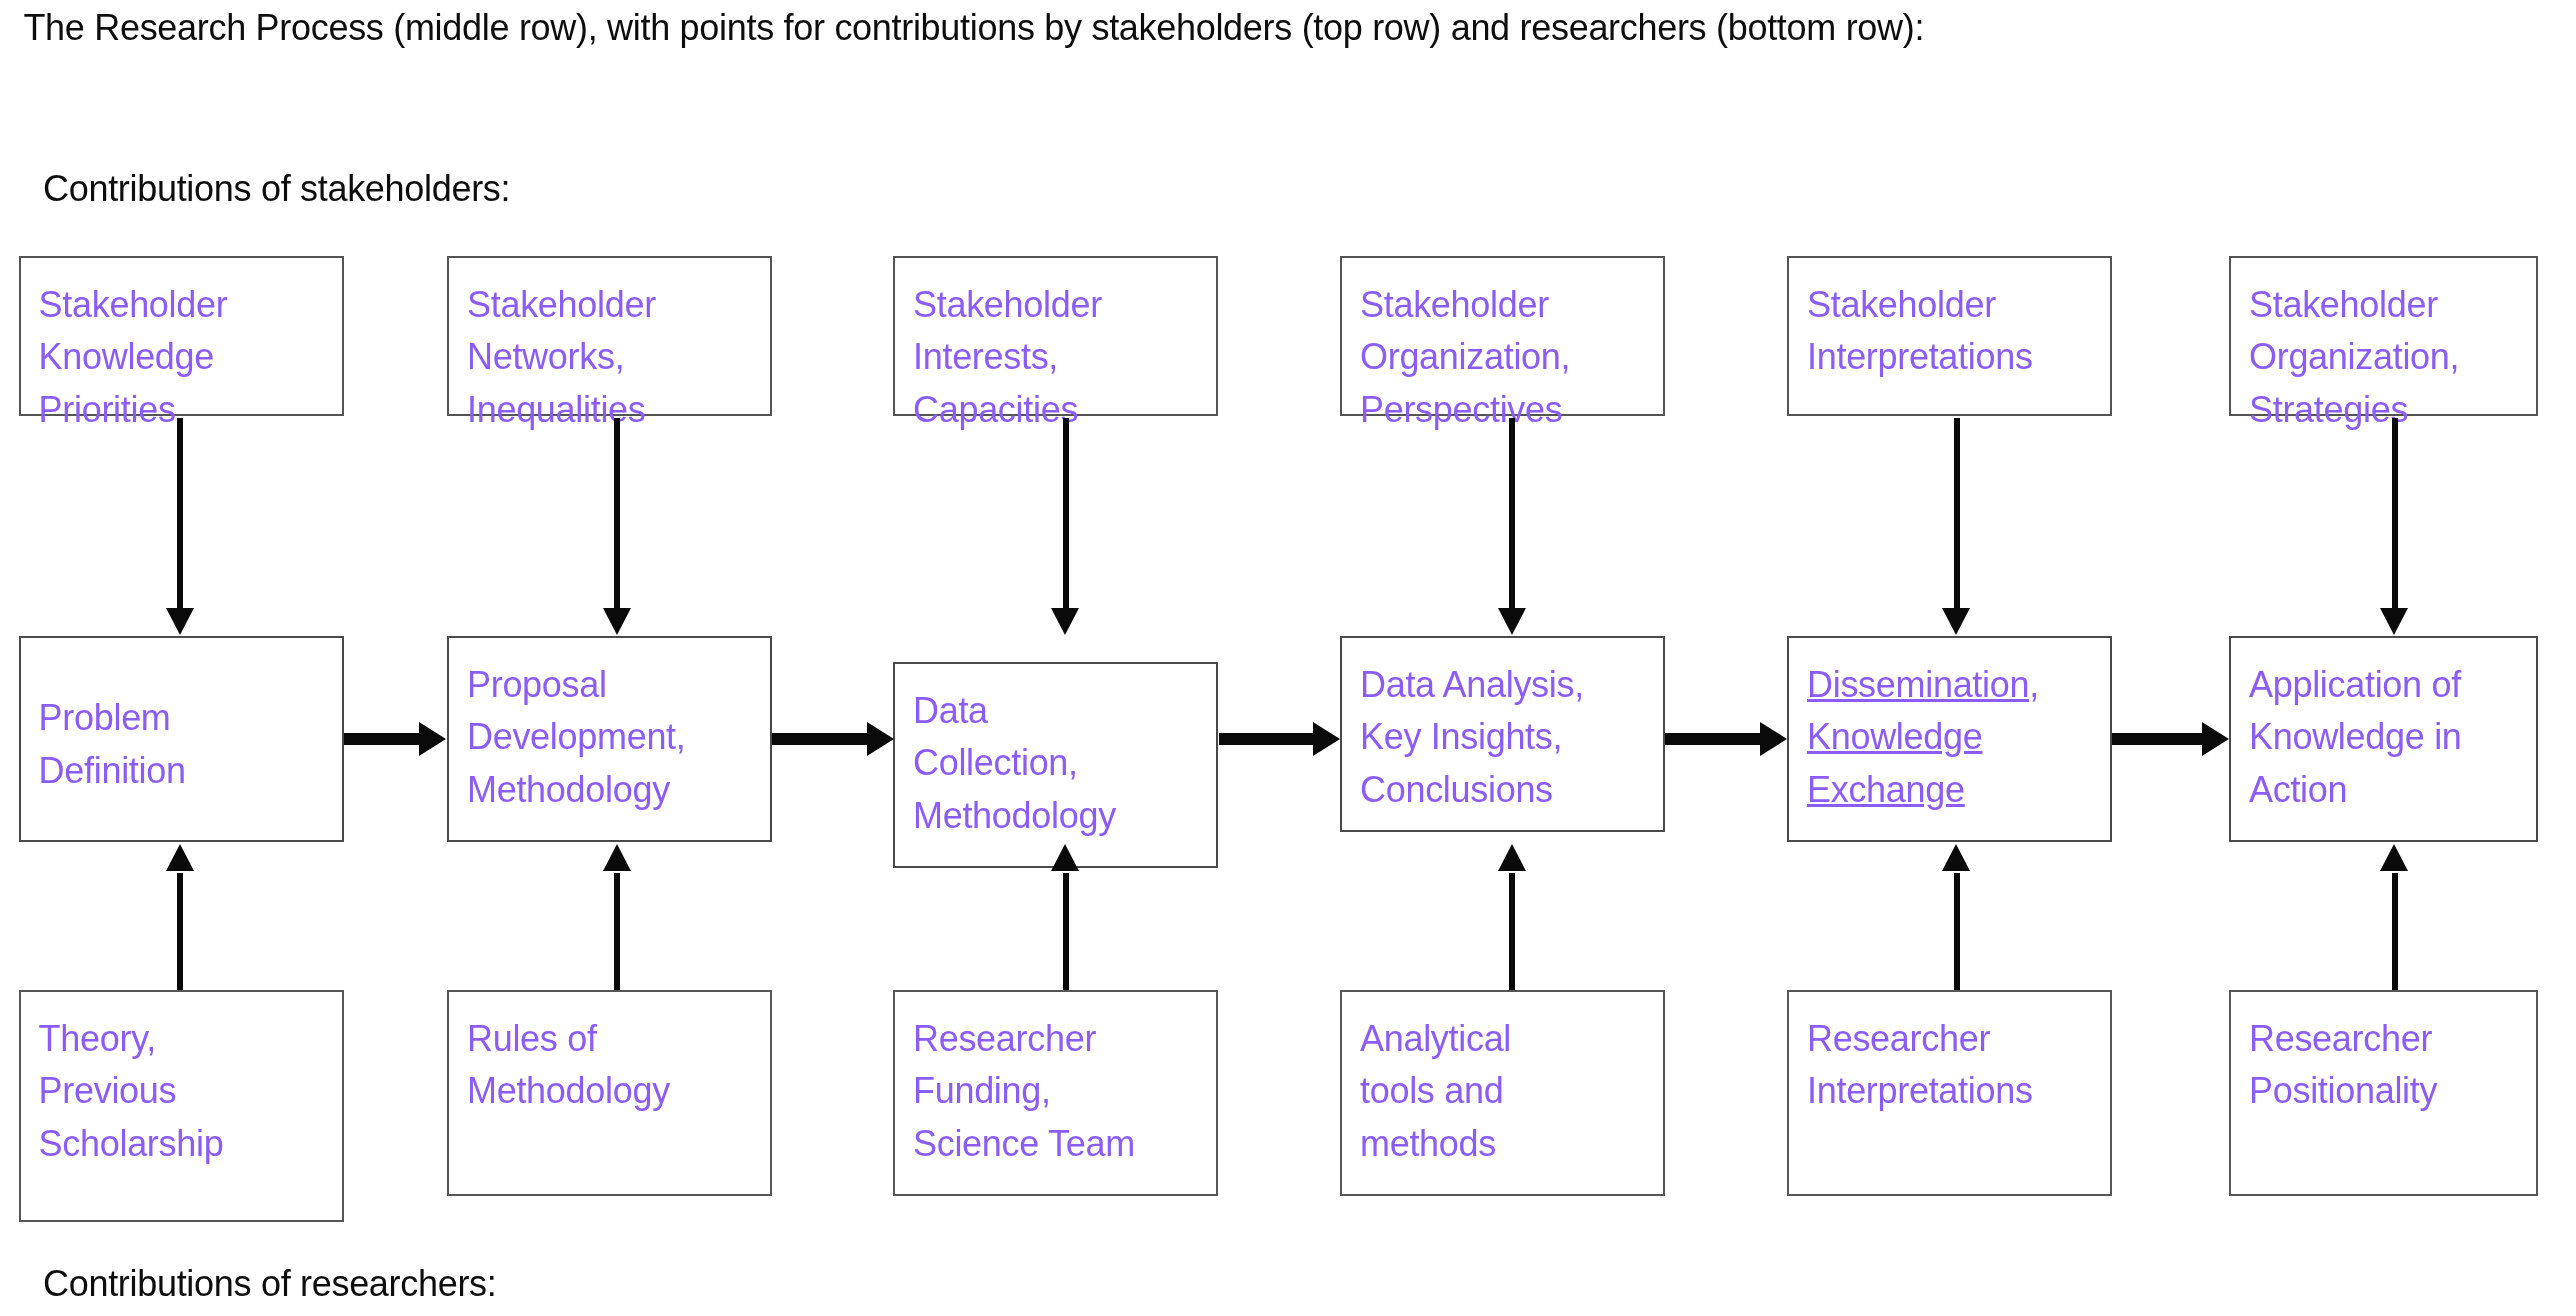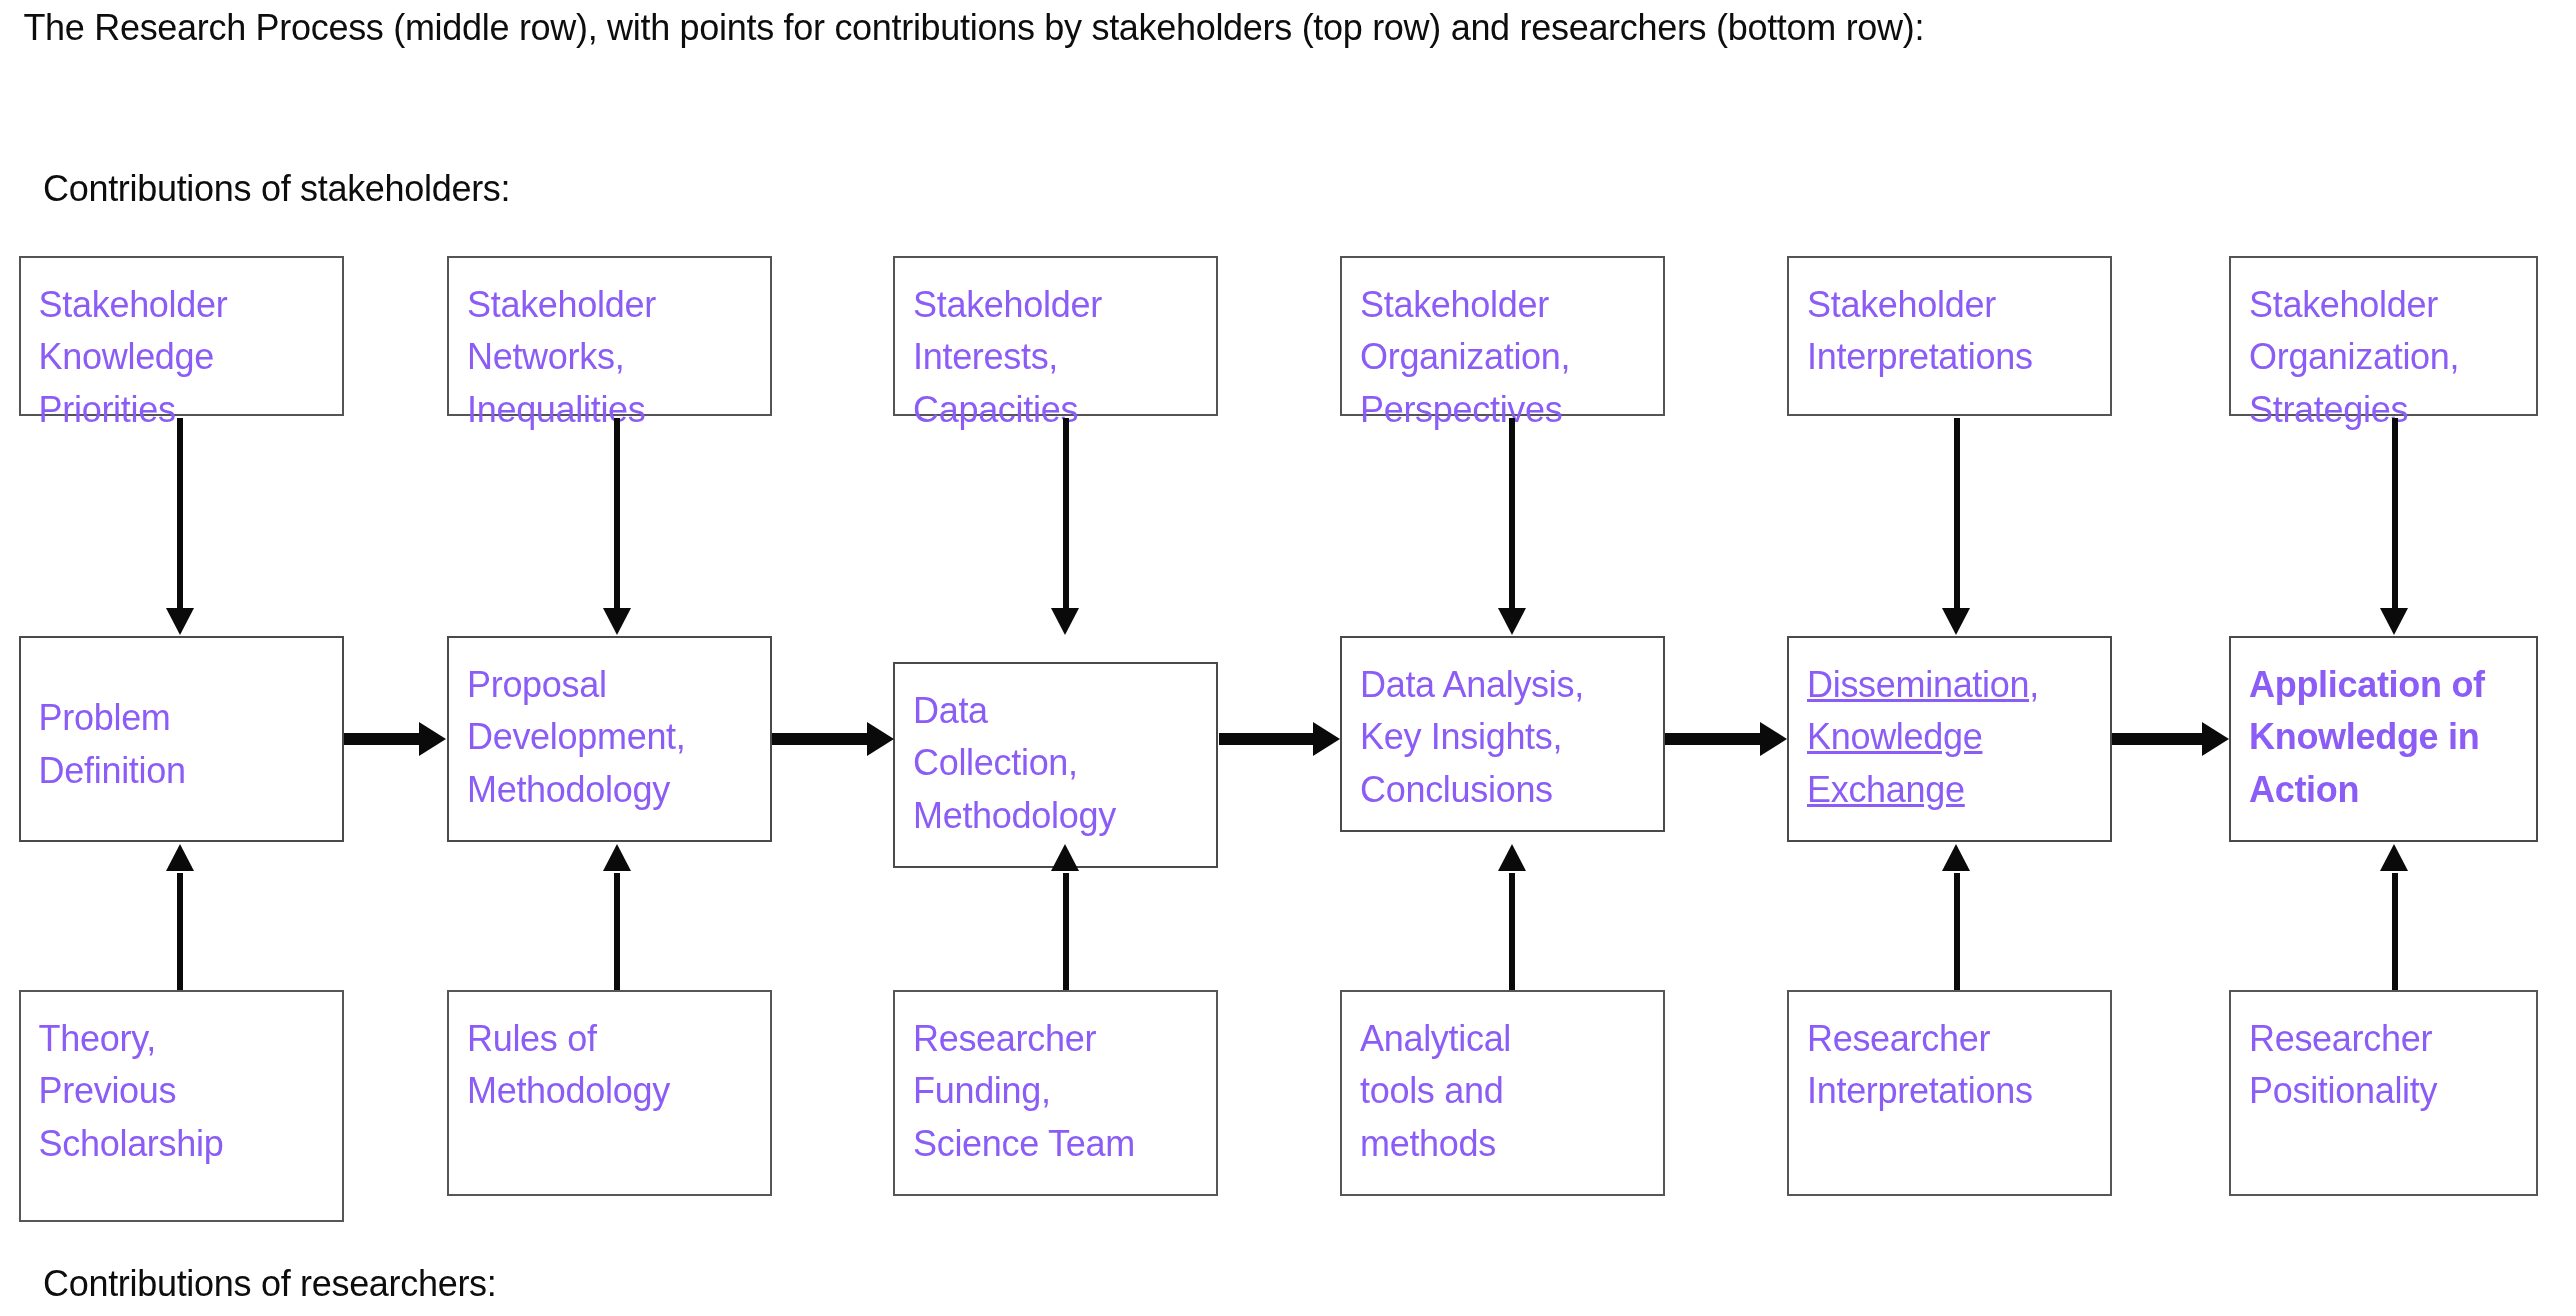--- a/index.html
+++ b/index.html
@@ -173,21 +173,21 @@
     <span class="ln">Key Insights,</span>
     <span class="ln">Conclusions</span>
   </div>
 
   <div class="node row-middle" style="left:1787px; top:636px; width:325px; height:206px;text-decoration:underline;">
     <span class="ln">Dissemination,</span>
     <span class="ln">Knowledge</span>
     <span class="ln">Exchange</span>
   </div>
 
-  <div class="node row-middle" style="left:2229px; top:636px; width:309px; height:206px;font-weight:bold;">
+  <div class="node row-middle" style="left:2229px; top:636px; width:309px; height:206px;">
     <span class="ln">Application of</span>
     <span class="ln">Knowledge in</span>
     <span class="ln">Action</span>
   </div>
 
   <div class="conn">
     <div class="h-line" style="left:344px; top:733px; width:77px;"></div>
     <div class="h-head-right" style="left:419px; top:722px;"></div>
   </div>
   <div class="conn">

